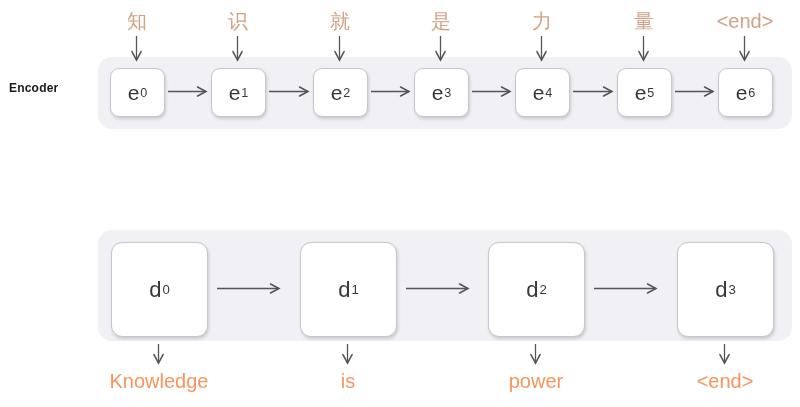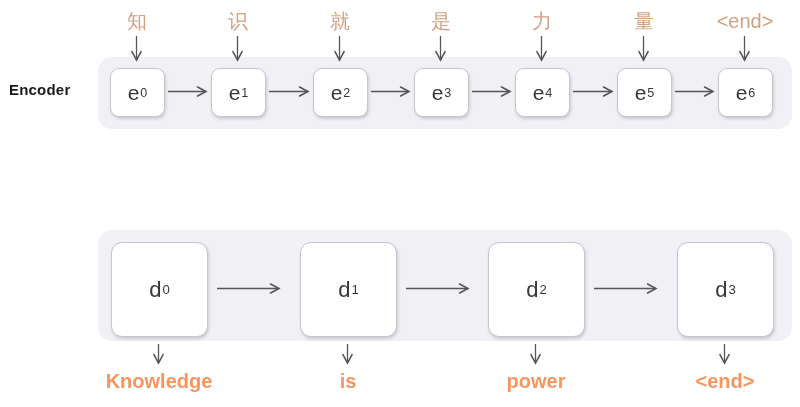--- a/index.html
+++ b/index.html
@@ -2,21 +2,21 @@
 <html><head>
 <meta charset="utf-8">
 <style>
   html,body{margin:0;padding:0;background:#ffffff;}
   .canvas{
     position:relative;width:800px;height:407px;background:#ffffff;overflow:hidden;
     font-family:"Liberation Sans","DejaVu Sans",sans-serif;
   }
   .arrows{position:absolute;left:0;top:0;z-index:3;pointer-events:none;}
   .row-label{
-    position:absolute;left:9px;width:86px;font-size:15px;font-weight:bold;
+    position:absolute;left:9px;width:86px;font-size:12px;font-weight:bold;
     color:#1a1a1c;letter-spacing:0.2px;z-index:2;
   }
   .container-box{
     position:absolute;left:98px;width:694px;background:#f1f0f5;border-radius:14px;z-index:1;
   }
   .enc-box{top:57px;height:72px;}
   .dec-box{top:230px;height:111px;}
   .cell{
     position:absolute;background:#ffffff;border:1px solid #c7c6cc;z-index:2;
     display:flex;align-items:center;justify-content:center;
@@ -24,21 +24,21 @@
   }
   .enc-cell{top:68px;width:53px;height:47px;border-radius:9px;font-size:21px;}
   .dec-cell{top:242px;width:95px;height:93px;border-radius:11px;font-size:22px;}
   .cell .sub{font-size:0.60em;vertical-align:-0.18em;margin-left:1px;}
   .tok{
     position:absolute;width:120px;text-align:center;z-index:2;
     font-size:20px;color:#d2a184;top:9px;line-height:24px;
   }
   .out-word{
     position:absolute;width:160px;text-align:center;z-index:2;
-    font-size:20px;font-weight:bold;color:#f8955e;top:369px;line-height:24px;
+    font-size:20px;font-weight:normal;color:#f8955e;top:369px;line-height:24px;
   }
 </style>
 </head>
 <body>
 
 <div class="canvas">
 
   <svg class="arrows" width="800" height="407" aria-hidden="true">
     <defs>
       <marker id="ah" markerWidth="10" markerHeight="10" refX="8" refY="5" orient="auto">

